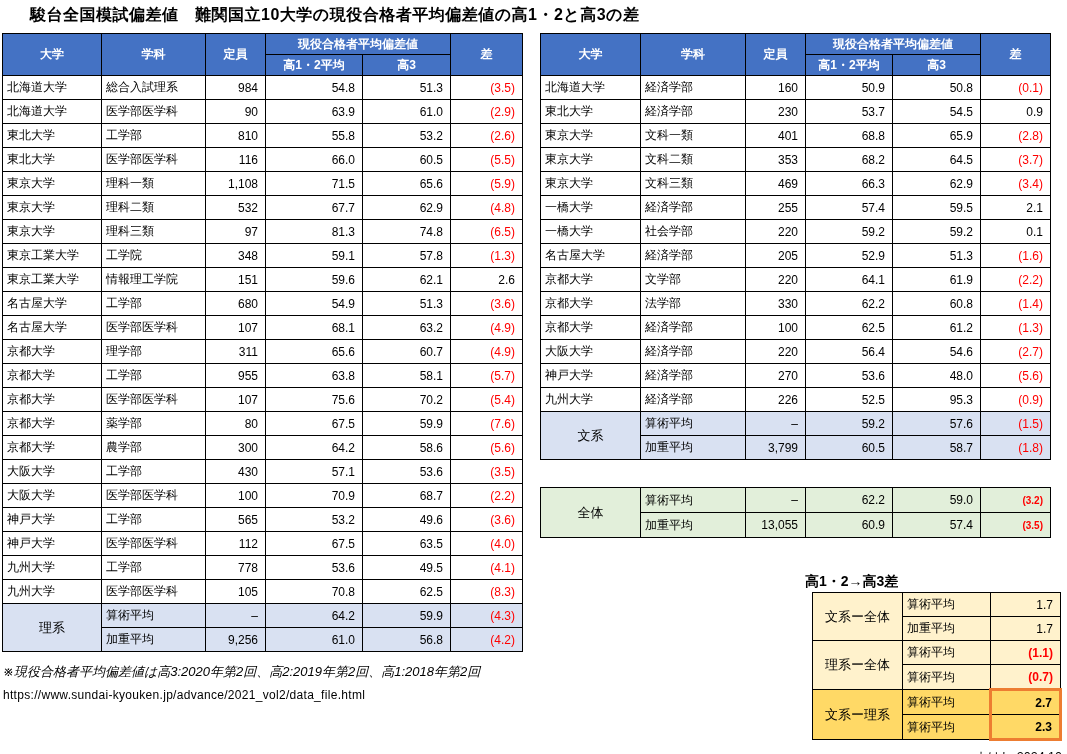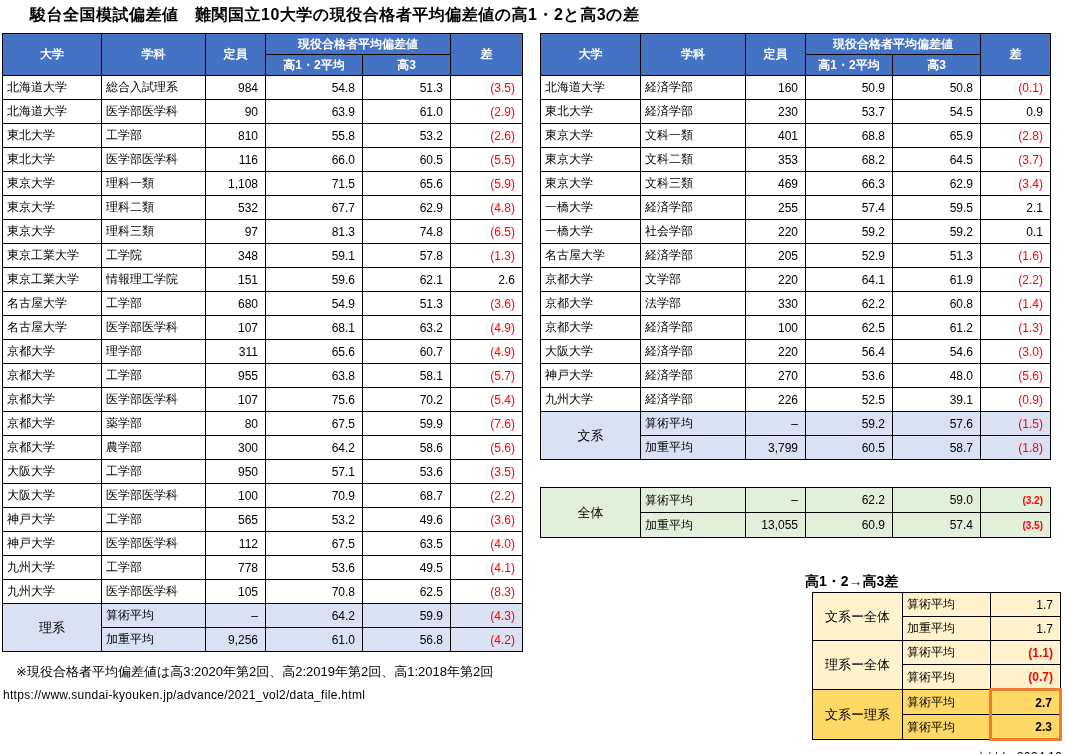--- a/index.html
+++ b/index.html
@@ -32,21 +32,21 @@
 
   #diff-title{left:805px;top:561px;font-size:14px;font-weight:bold;margin-top:12px;}
   #diff-table{left:812px;top:592px;}
   #diff-table td{height:23px;}
   #diff-table tr.gL td{background:var(--diff-bg-light);}
   #diff-table tr.gG td{background:var(--diff-bg-gold);}
   #diff-table td.bv{font-weight:bold;}
   #diff-table td.hl-top{border-top:3px solid var(--highlight-border);border-left:3px solid var(--highlight-border);border-right:3px solid var(--highlight-border);}
   #diff-table td.hl-bottom{border-bottom:3px solid var(--highlight-border);border-left:3px solid var(--highlight-border);border-right:3px solid var(--highlight-border);padding-left:20px;}
 
-  #footnote{left:16px;top:663px;font-size:13px;white-space:nowrap;}
+  #footnote{left:3px;top:663px;font-size:13px;white-space:nowrap;font-style:italic;}
   #source-url{left:3px;top:688px;font-size:12px;letter-spacing:0.3px;}
   #credit{left:812px;top:749px;width:250px;text-align:right;font-size:12.5px;}
 
   .c-univ{width:99px}.c-dept{width:104px}.c-cap{width:60px}.c-h12{width:97px}.c-h3{width:88px}.c-diff{width:72px}
   .rc-univ{width:100px}.rc-dept{width:105px}.rc-cap{width:60px}.rc-h12{width:87px}.rc-h3{width:88px}.rc-diff{width:70px}
   .dc-g{width:90px}.dc-m{width:88px}.dc-v{width:70px}
 </style>
 </head>
 <body>
 
@@ -199,21 +199,21 @@
         <td class="txt">京都大学</td>
         <td class="txt">農学部</td>
         <td class="num">300</td>
         <td class="num">64.2</td>
         <td class="num">58.6</td>
         <td class="num neg">(5.6)</td>
       </tr>
       <tr>
         <td class="txt">大阪大学</td>
         <td class="txt">工学部</td>
-        <td class="num">950</td>
+        <td class="num">430</td>
         <td class="num">57.1</td>
         <td class="num">53.6</td>
         <td class="num neg">(3.5)</td>
       </tr>
       <tr>
         <td class="txt">大阪大学</td>
         <td class="txt">医学部医学科</td>
         <td class="num">100</td>
         <td class="num">70.9</td>
         <td class="num">68.7</td>
@@ -379,36 +379,36 @@
         <td class="num">62.5</td>
         <td class="num">61.2</td>
         <td class="num neg">(1.3)</td>
       </tr>
       <tr>
         <td class="txt">大阪大学</td>
         <td class="txt">経済学部</td>
         <td class="num">220</td>
         <td class="num">56.4</td>
         <td class="num">54.6</td>
-        <td class="num neg">(3.0)</td>
+        <td class="num neg">(2.7)</td>
       </tr>
       <tr>
         <td class="txt">神戸大学</td>
         <td class="txt">経済学部</td>
         <td class="num">270</td>
         <td class="num">53.6</td>
         <td class="num">48.0</td>
         <td class="num neg">(5.6)</td>
       </tr>
       <tr>
         <td class="txt">九州大学</td>
         <td class="txt">経済学部</td>
         <td class="num">226</td>
         <td class="num">52.5</td>
-        <td class="num">39.1</td>
+        <td class="num">95.3</td>
         <td class="num neg">(0.9)</td>
       </tr>
       <tr class="summary">
         <td class="merge-label" rowspan="2">文系</td>
         <td class="txt">算術平均</td>
         <td class="num">–</td>
         <td class="num">59.2</td>
         <td class="num">57.6</td>
         <td class="num neg">(1.5)</td>
       </tr>

